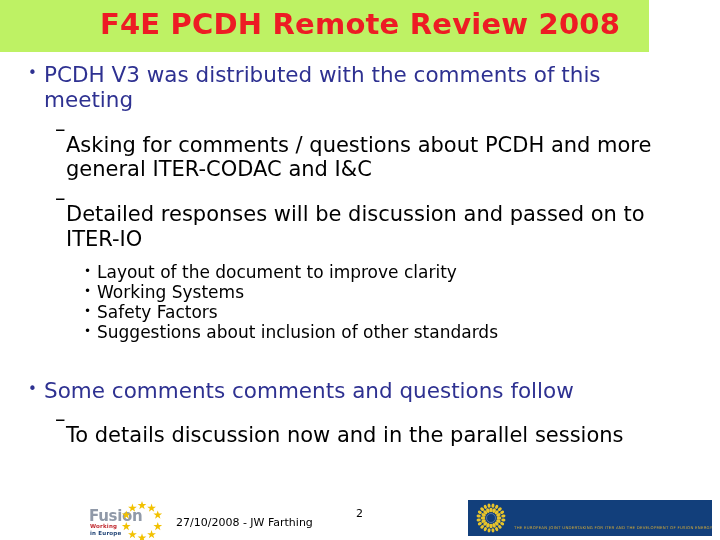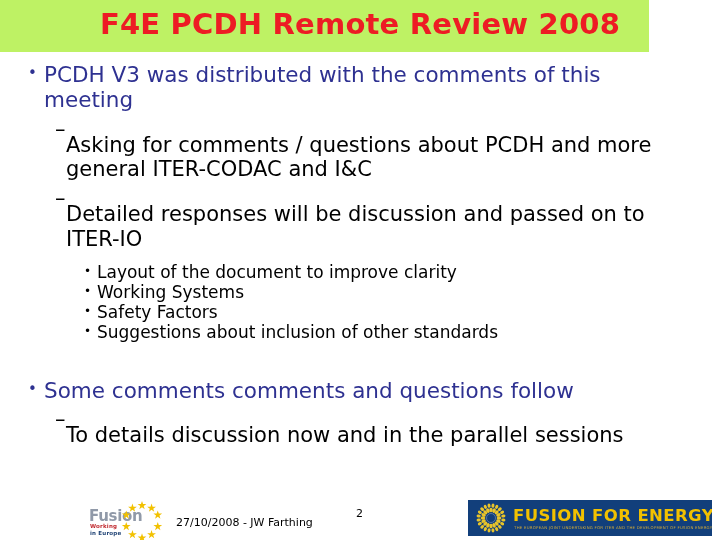--- a/index.html
+++ b/index.html
@@ -365,17 +365,16 @@
           <ellipse cx="20.65" cy="9.72" rx="3" ry="4.2" transform="rotate(333.00 20.65 9.72)"></ellipse>
           <ellipse cx="28.09" cy="7.31" rx="3" ry="4.2" transform="rotate(351.00 28.09 7.31)"></ellipse>
           <ellipse cx="35.91" cy="7.31" rx="3" ry="4.2" transform="rotate(369.00 35.91 7.31)"></ellipse>
           <ellipse cx="43.35" cy="9.72" rx="3" ry="4.2" transform="rotate(387.00 43.35 9.72)"></ellipse>
           <ellipse cx="49.68" cy="14.32" rx="3" ry="4.2" transform="rotate(405.00 49.68 14.32)"></ellipse>
           <ellipse cx="54.28" cy="20.65" rx="3" ry="4.2" transform="rotate(423.00 54.28 20.65)"></ellipse>
           <ellipse cx="56.69" cy="28.09" rx="3" ry="4.2" transform="rotate(441.00 56.69 28.09)"></ellipse>
         </g>
       <circle cx="32" cy="32" r="9" fill="none" stroke="#6b86b0" stroke-width="1.5"></circle>
     </svg>
-    <div id="f4e-word">FUSION FOR ENERGY</div>
     <div id="f4e-tagline">THE EUROPEAN JOINT UNDERTAKING FOR ITER AND THE DEVELOPMENT OF FUSION ENERGY</div>
   </div>
 
 </div>
 
 </body></html>

